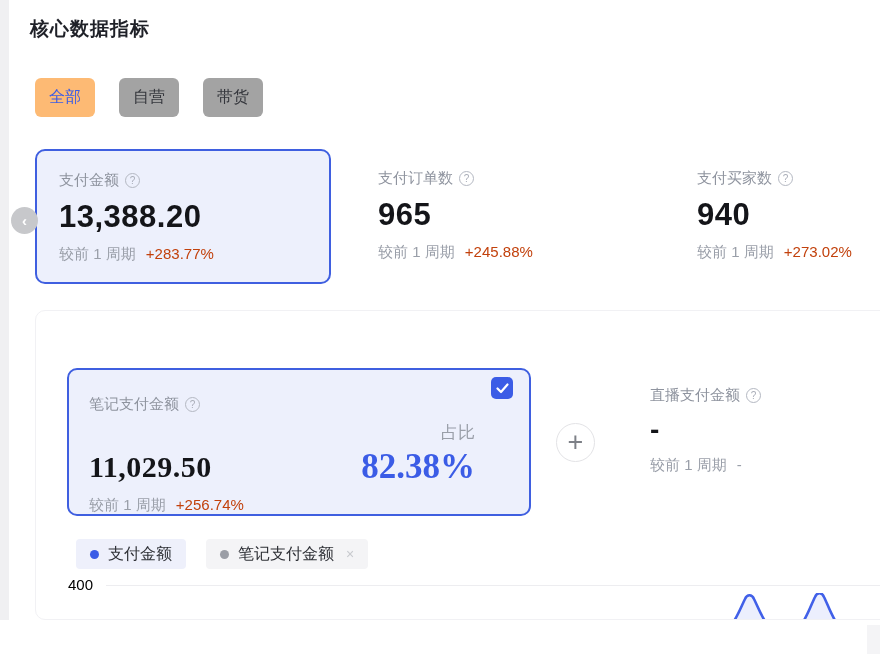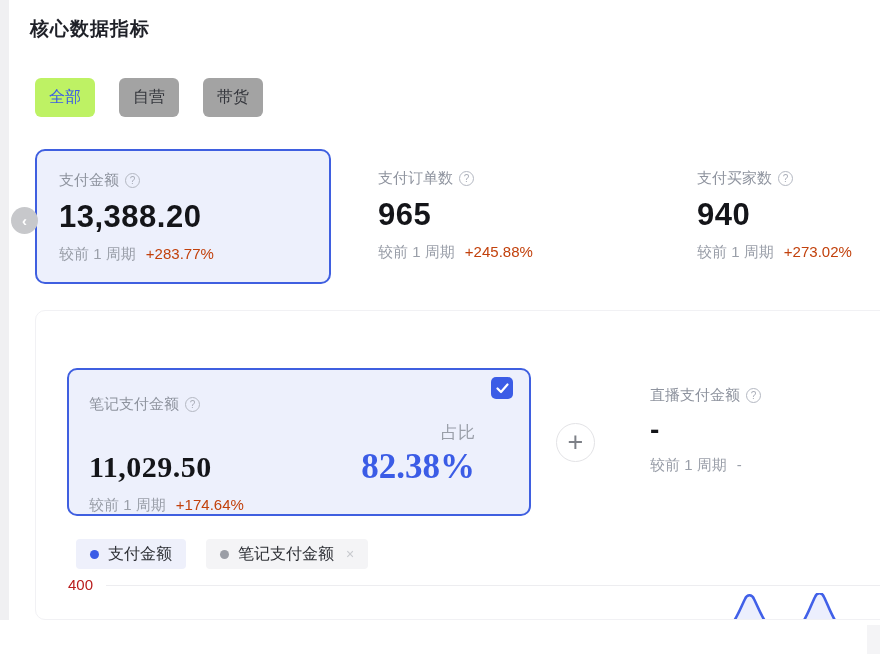--- a/index.html
+++ b/index.html
@@ -24,21 +24,21 @@
 
   .page-title { position:absolute; left:30px; top:16px; font-size:19px; font-weight:bold; color:#1f2128; letter-spacing:1px; }
 
   
   .tabs { position:absolute; left:35px; top:78px; display:flex; gap:24px; }
   .tab {
     min-width:56px; height:39px; padding:0 14px; border-radius:6px;
     background:#a3a3a3; color:#35373d; font-size:16px;
     display:flex; align-items:center; justify-content:center; cursor:pointer;
   }
-  .tab.active { background:#bef264; color:#3b5ce6; }
+  .tab.active { background:#fdba74; color:#3b5ce6; }
 
   
   .help {
     display:inline-flex; width:15px; height:15px; border:1px solid #b4b8c2; border-radius:50%;
     color:#a9adb8; font-size:10px; align-items:center; justify-content:center;
     margin-left:6px; flex:none; line-height:1;
   }
 
   
   .metric-card1 {
@@ -93,21 +93,21 @@
     height:30px; padding:0 14px; border-radius:4px; background:#f4f4f6;
     display:flex; align-items:center; font-size:16px; color:#2e3036; cursor:pointer;
   }
   .legend-tag.active { background:#eef0fb; }
   .dot { width:9px; height:9px; border-radius:50%; margin-right:9px; flex:none; }
   .dot-blue { background:#3b5ce6; }
   .dot-gray { background:#9b9ea6; }
   .tag-close { margin-left:12px; color:#c7c9ce; font-size:14px; cursor:pointer; }
 
   
-  .y-tick { position:absolute; left:32px; top:265px; font-size:15px; color:#b91c1c;text-align:right; }
+  .y-tick { position:absolute; left:32px; top:265px; font-size:15px; color:#000000;text-align:right; }
   .gridline { position:absolute; left:70px; top:274px; width:775px; height:1px; background:#ededf0; }
   .curves { position:absolute; left:0; top:282px; width:860px; height:28px; }
 
   
   .scroll-nub { position:absolute; right:0; top:625px; width:13px; height:29px; background:#f4f4f6; }
 </style>
 </head>
 <body>
 
 <div class="left-strip"></div>
@@ -188,21 +188,21 @@
     </div>
     <div class="note-mid">
       <span class="note-value">11,029.50</span>
       <span class="ratio-wrap">
         <span class="ratio-label">占比</span>
         <span class="ratio-value">82.38%</span>
       </span>
     </div>
     <div class="note-compare">
       <span>较前 1 周期</span>
-      <span class="m-change">+174.64%</span>
+      <span class="m-change">+256.74%</span>
     </div>
   </div>
 
   <div class="add-btn">
     <span>+</span>
   </div>
 
   <div class="live-card">
     <div class="m-label">
       <span>直播支付金额</span>

